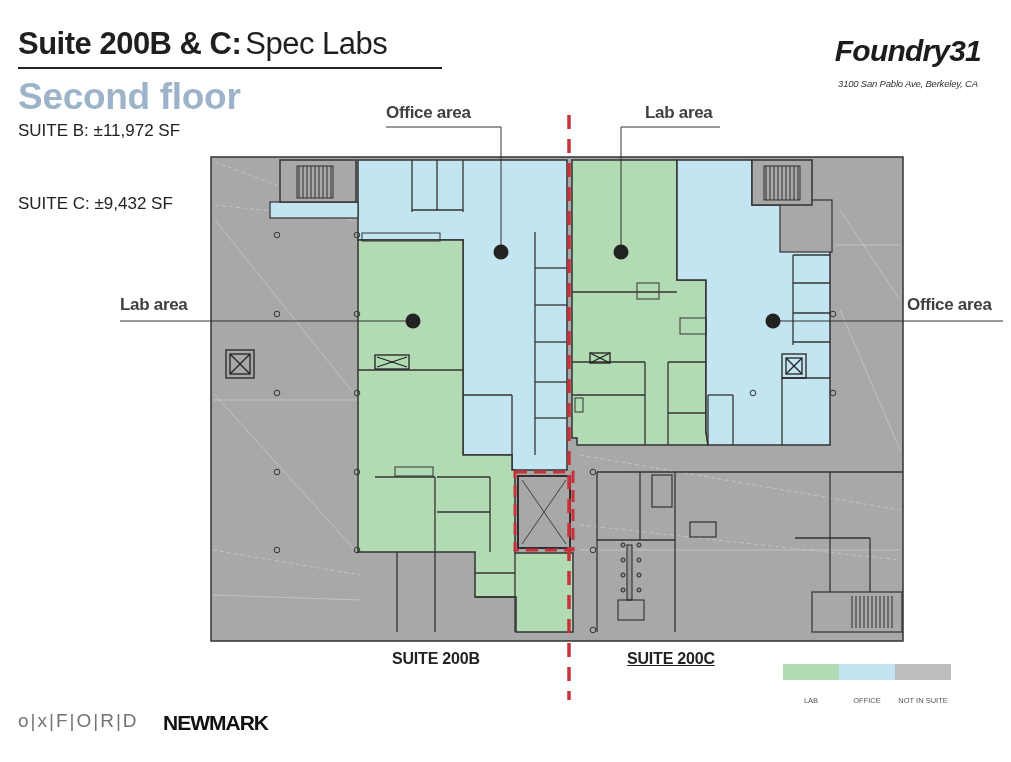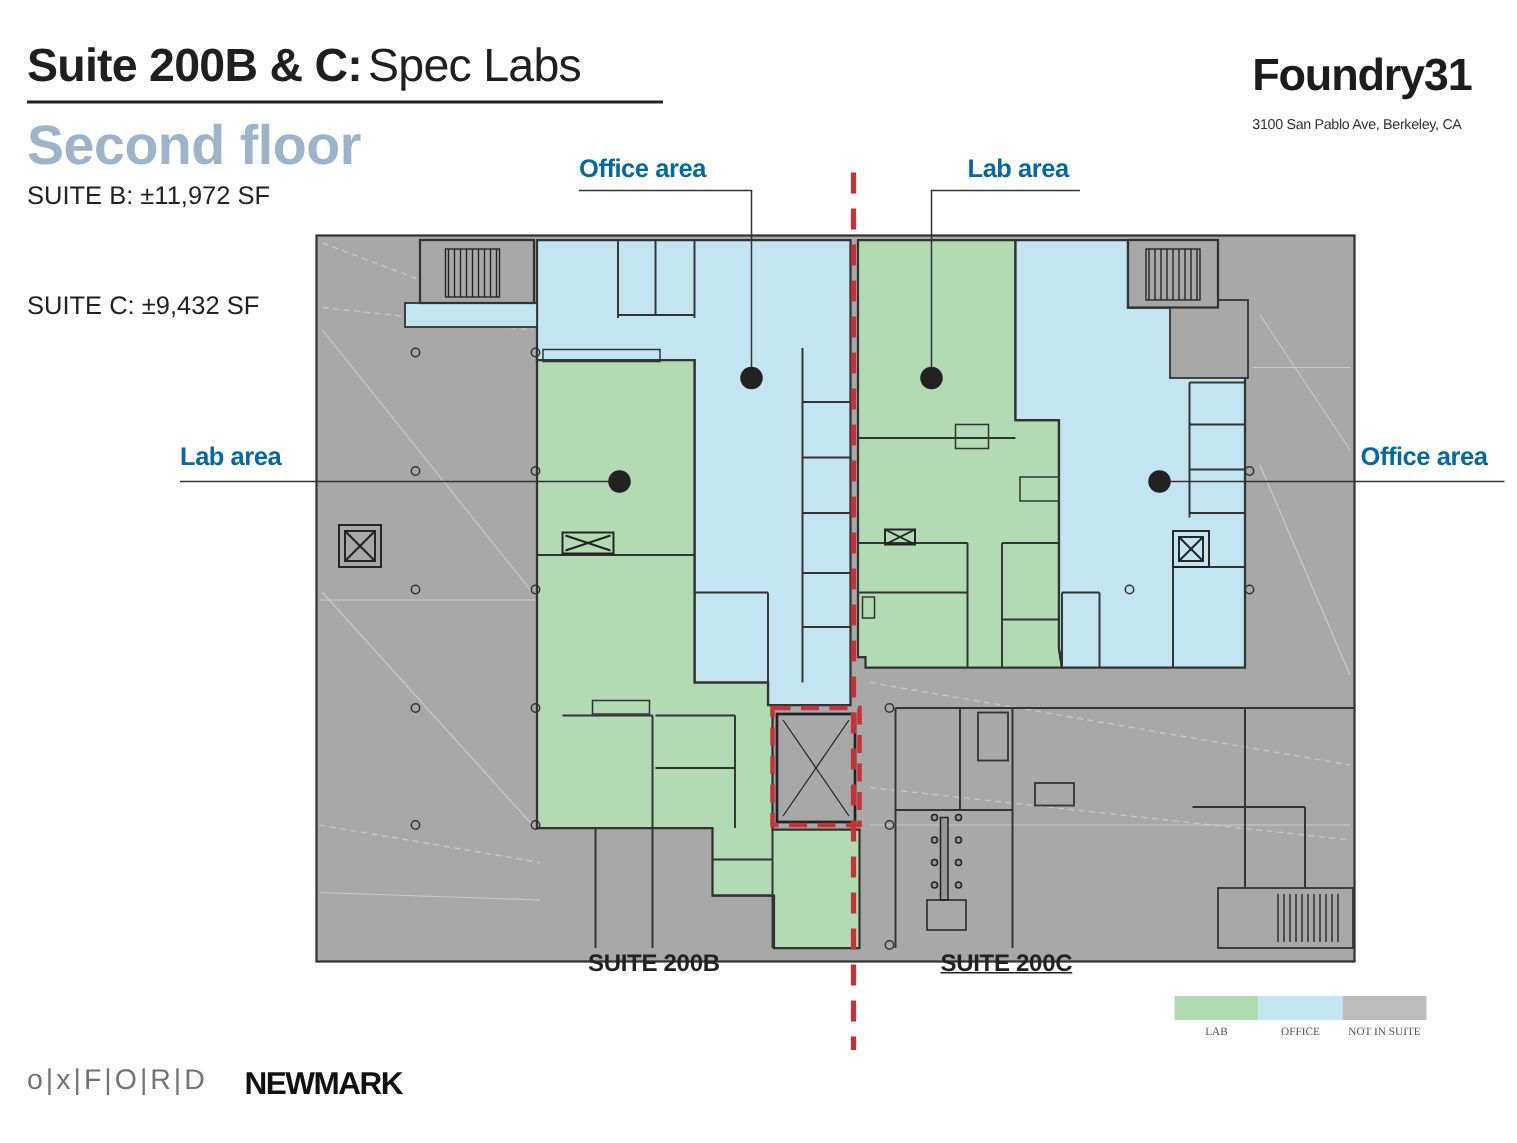--- a/index.html
+++ b/index.html
@@ -3,29 +3,29 @@
 <meta charset="utf-8">
 <style>
   html, body { margin:0; padding:0; background:#ffffff; }
   body { width:1011px; height:762px; position:relative; overflow:hidden; font-family:"Liberation Sans", sans-serif; color:#1f1f1f; }
   .title { position:absolute; left:18px; top:26px; font-size:31px; letter-spacing:-0.5px; white-space:nowrap; }
   .title .bold { font-weight:bold; }
   .title .light { font-weight:normal; margin-left:4px;margin-top:47px; }
   .title-rule { position:absolute; left:18px; top:67px; width:424px; height:1.5px; background:#222; }
   .subtitle { position:absolute; left:18px; top:76px; font-size:37px; font-weight:bold; color:#9db3c9; letter-spacing:-0.3px; }
   .sf { position:absolute; left:18px; font-size:17px; color:#222; }
-  .brand { position:absolute; right:30px; top:34px; text-align:left; }
+  .brand { position:absolute; right:30px; top:34px; text-align:center;font-style:italic; }
   .brand .name { font-size:30px; font-weight:bold; letter-spacing:-0.8px; color:#1c1c1c; }
   .brand .addr { font-size:9.5px; color:#333; margin-top:10px; letter-spacing:-0.2px; }
-  .callout { position:absolute; font-size:17px; font-weight:bold; color:#0369a1; white-space:nowrap; letter-spacing:-0.3px; }
-  .suite-label { position:absolute; top:634px; font-size:16px; font-weight:bold; color:#222; letter-spacing:-0.2px; }
+  .callout { position:absolute; font-size:17px; font-weight:bold; color:#404040; white-space:nowrap; letter-spacing:-0.3px; }
+  .suite-label { position:absolute; top:650px; font-size:16px; font-weight:bold; color:#222; letter-spacing:-0.2px; }
   .legend { position:absolute; left:783px; top:664px; display:flex; }
   .legend .item { width:56px; text-align:center; }
   .legend .swatch { height:16px; }
-  .legend .lbl { font-size:7.5px; color:#555; margin-top:3px; white-space:nowrap;font-family:Liberation Serif, serif; }
+  .legend .lbl { font-size:7.5px; color:#555; margin-top:16px; white-space:nowrap; }
   .logo-oxford { position:absolute; left:18px; top:710px; font-size:19px; letter-spacing:2px; color:#737373; }
   .logo-newmark { position:absolute; left:163px; top:711px; font-size:21px; font-weight:bold; letter-spacing:-1px; color:#111; }
   svg { position:absolute; left:0; top:0; }
 </style>
 </head>
 <body>
 
 <div class="title">
   <span class="bold">Suite 200B &amp; C:</span><span class="light">Spec Labs</span>
 </div>

